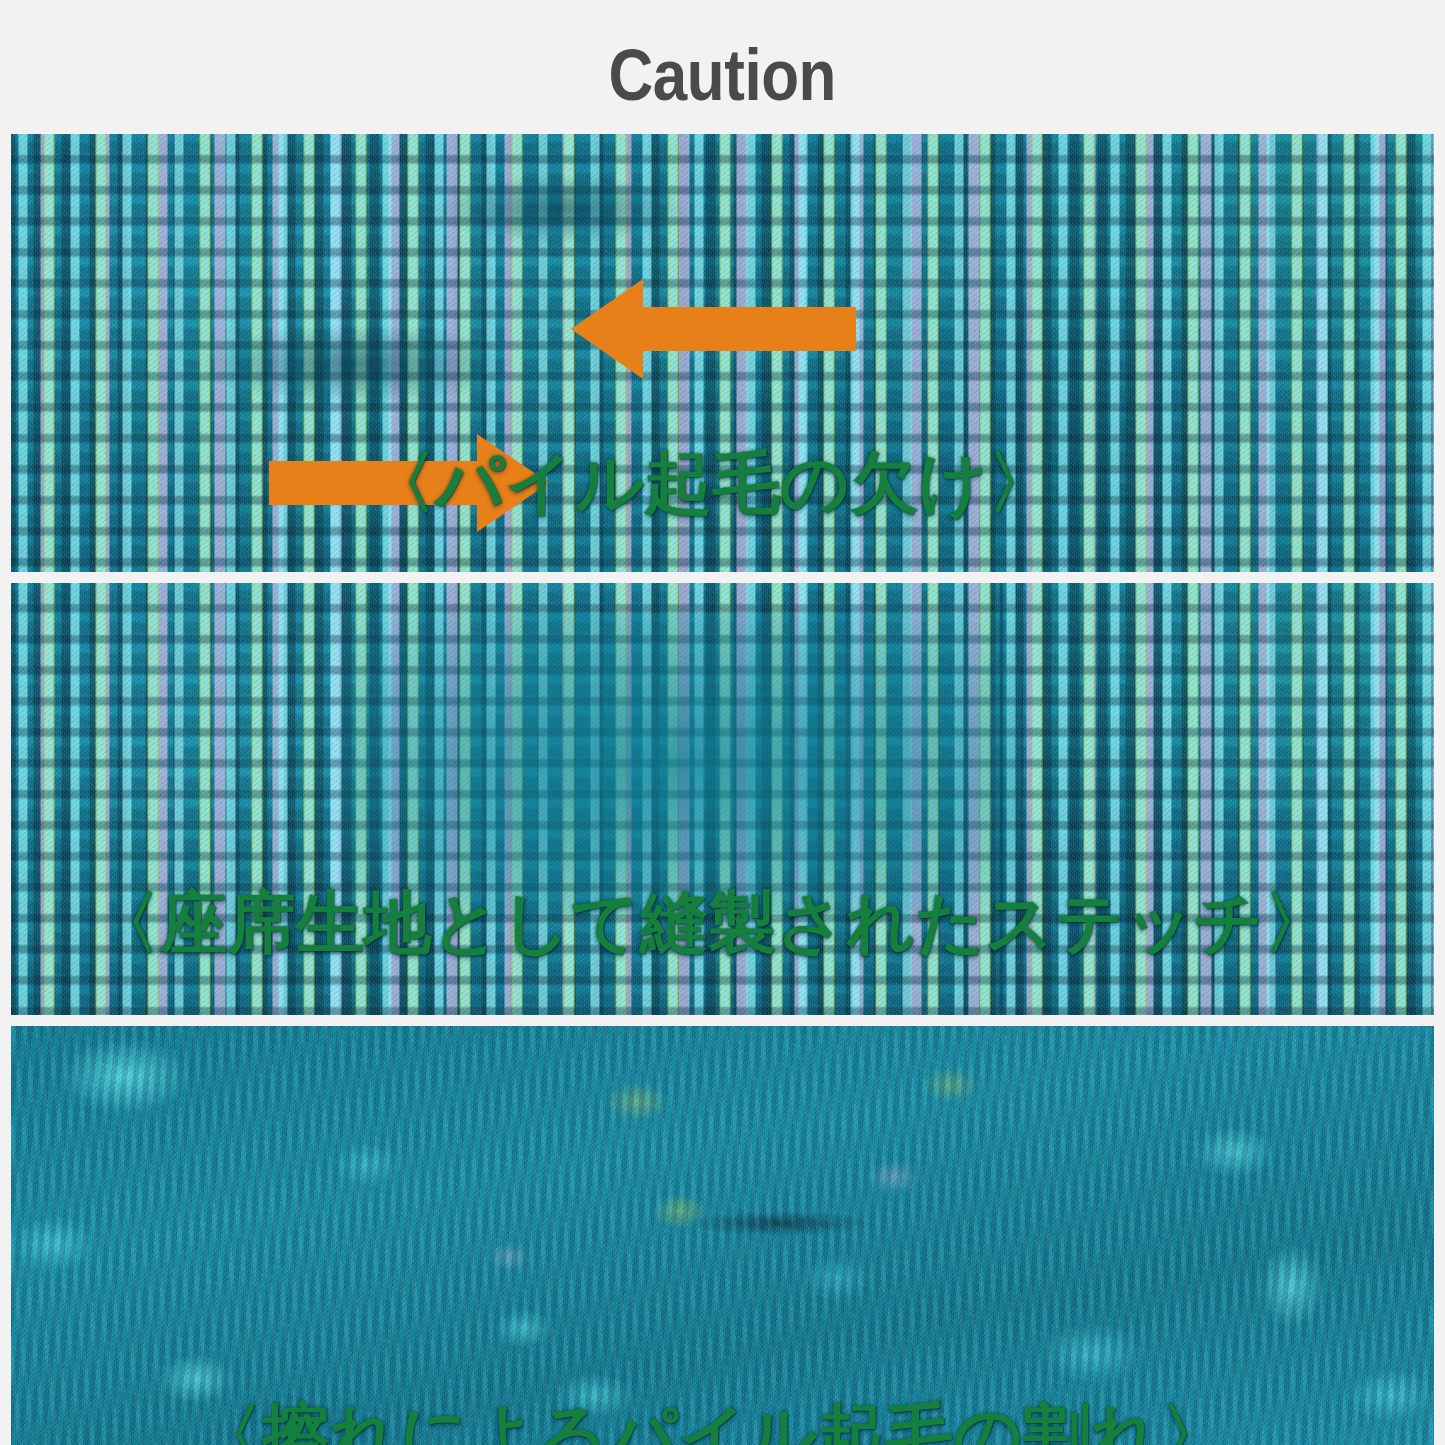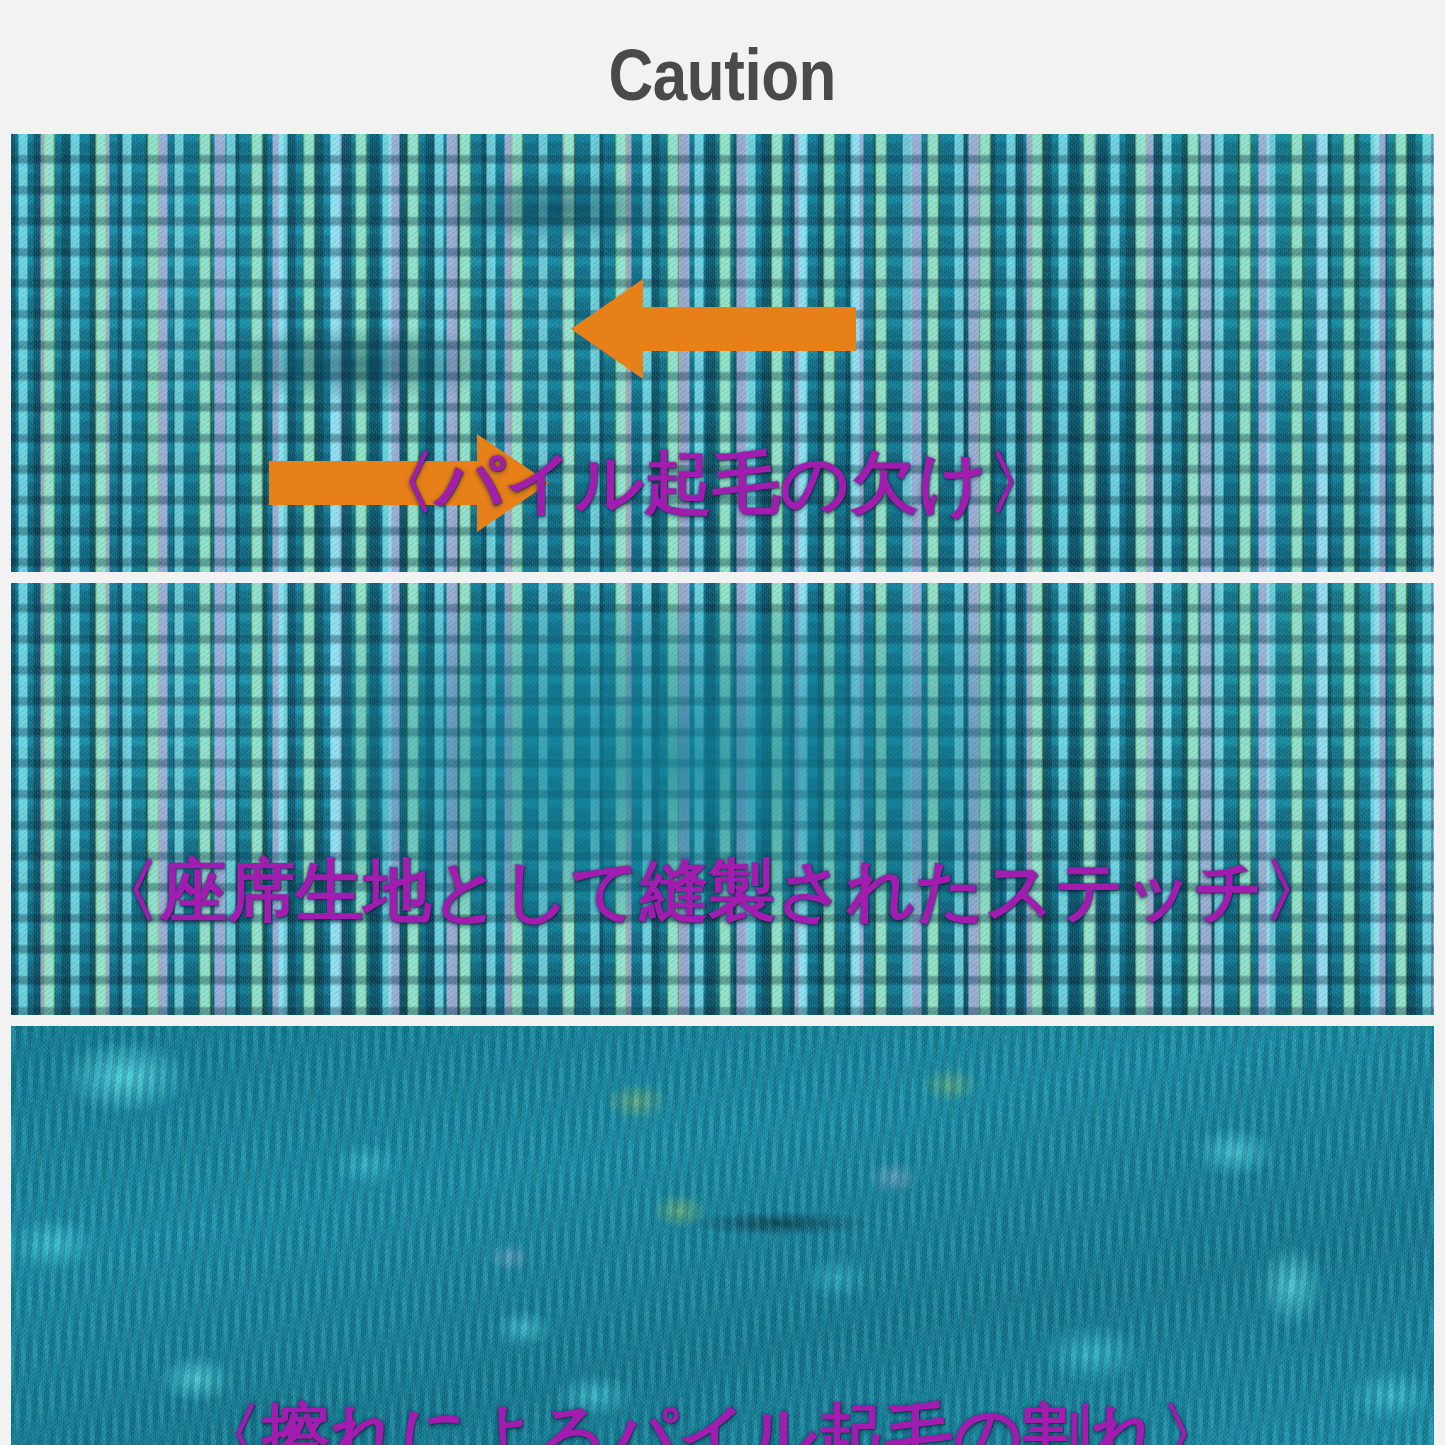--- a/index.html
+++ b/index.html
@@ -208,32 +208,32 @@
   .arrow svg { display:block; width:100%; height:100%; }
 
   #arrow-p1-left  { left:560px;  top:145px;  width:285px; height:100px; }
   #arrow-p1-right { left:258px;  top:300px;  width:280px; height:98px;  }
 
   
   .caption {
     position:absolute;
     left:0; width:1423px;
     text-align:center;
-    color:#a21caf;
+    color:#15803d;
     font-family:"Liberation Sans", sans-serif;
     font-weight:700;
     white-space:nowrap;
     text-shadow:
        0 2px 5px rgba(0,35,50,0.55),
        0 0 3px rgba(0,35,50,0.45),
        1px 1px 0 rgba(0,40,56,0.35);
     line-height:1;
   }
   #caption-1 { top:432px;  font-size:68px; }
-  #caption-2 { top:840px;  font-size:68px; }
+  #caption-2 { top:872px;  font-size:68px; }
   #caption-3 { top:1384px; font-size:68px; }
 
   
   #footer-strip {
     position:absolute;
     left:0; top:1430px;
     width:1445px; height:15px;
     background:#f2f2f2;
   }
 </style>

